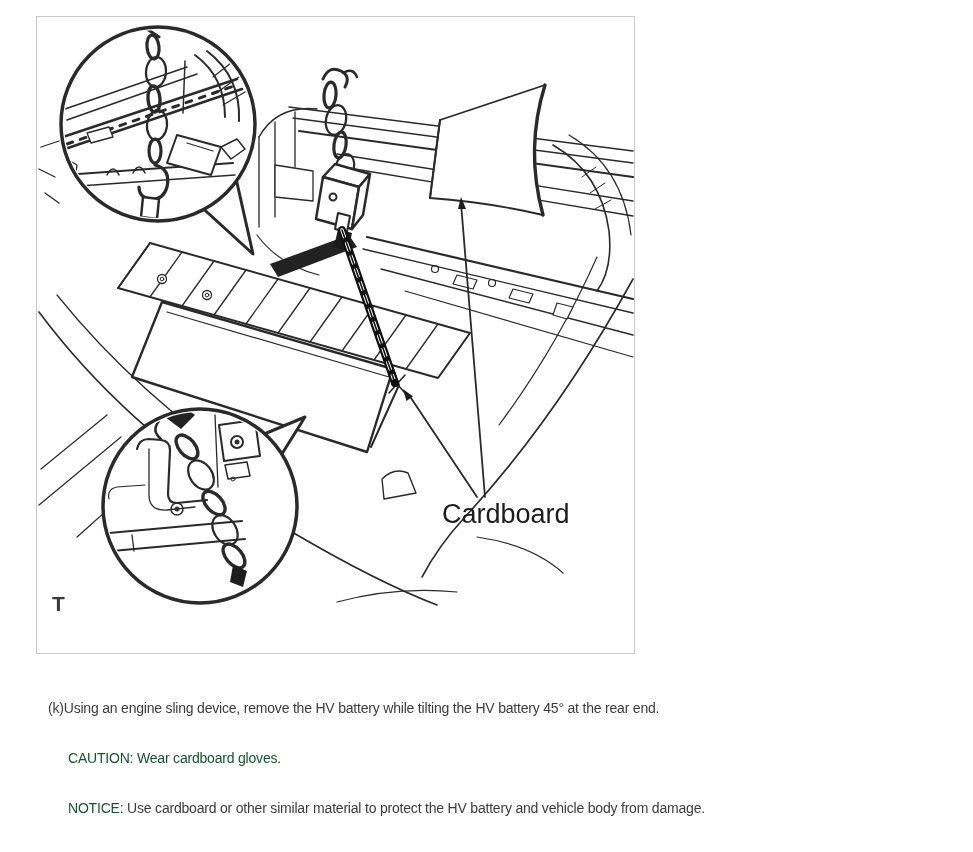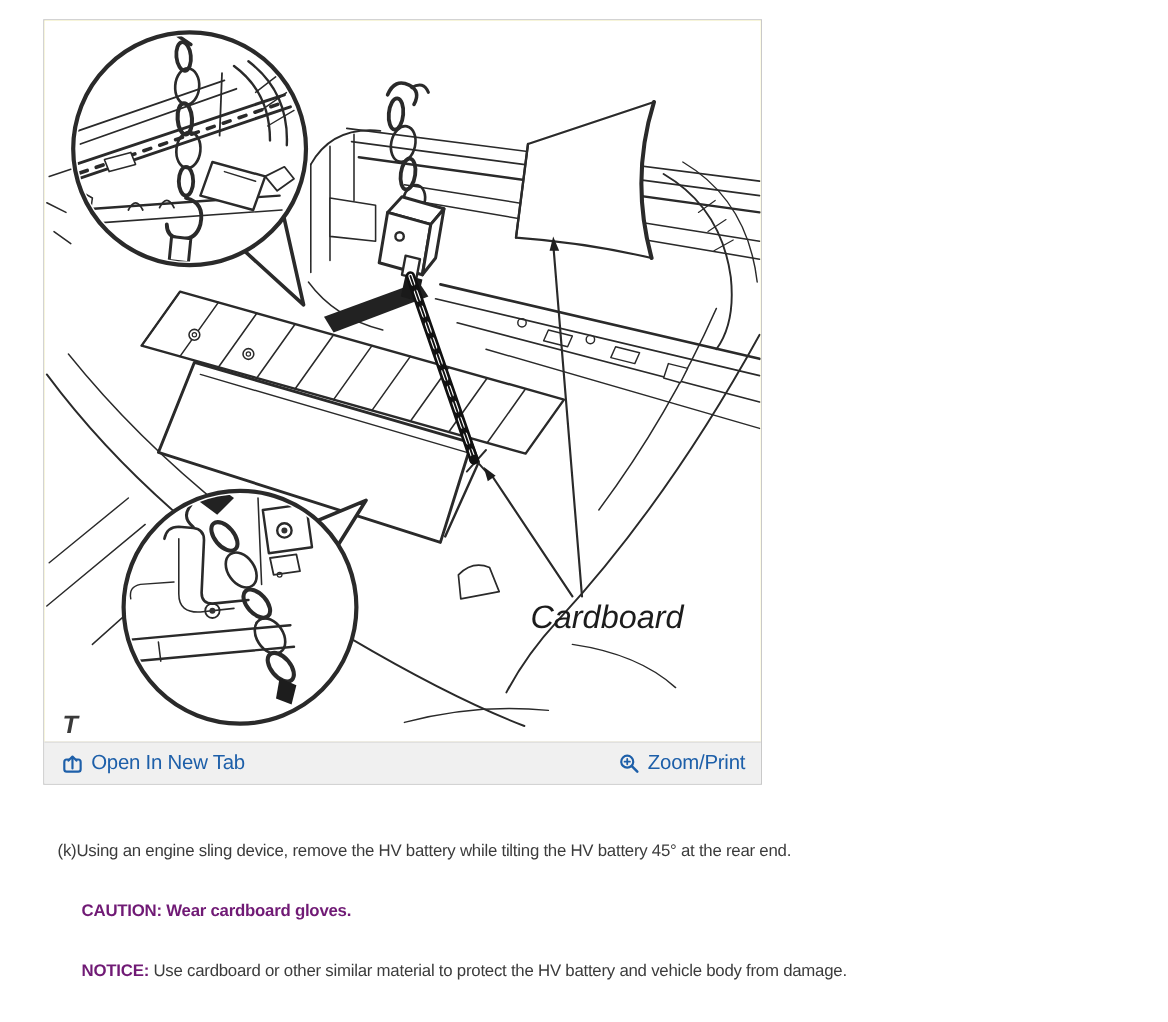--- a/index.html
+++ b/index.html
@@ -3,38 +3,38 @@
 <meta charset="utf-8">
 <style>
   * { margin:0; padding:0; box-sizing:border-box; }
   body { background:#fff; font-family:"Liberation Sans", sans-serif; }
   .page { position:relative; width:973px; height:852px; background:#ffffff; overflow:hidden; }
 
   .figure-card {
     position:absolute; left:36px; top:16px; width:599px; height:638px;
     border:1px solid #c9c9c9; background:#fff;
   }
-  .figure-area { width:597px; height:601px; background:#fef9c3; overflow:hidden;font-style:italic; }
+  .figure-area { width:597px; height:601px; background:#ec4899; overflow:hidden; }
   .figure-toolbar {
     position:absolute; left:0; bottom:0; width:597px; height:35px;
     background:#f0f0f0; border-top:1px solid #dcdcdc;
     display:flex; align-items:center; justify-content:space-between;
     padding:0 13px 0 15px;
   }
   .tb-link {
     display:flex; align-items:center; gap:7px; text-decoration:none;
     color:#1d5fa9; font-size:17px; letter-spacing:-0.2px; cursor:pointer;
   }
   .tb-link svg { display:block; }
 
   .instructions { position:absolute; left:48px; top:699px; width:890px;
     color:#3b3b3b; font-size:14px; letter-spacing:-0.2px; line-height:19px; }
   .instructions p.step { margin:0 0 31px 0; }
   .instructions p.note { margin:0 0 31px 20px; }
-  .instructions b { color:#701a75; font-weight:bold; }
+  .instructions b { color:#14532d; font-weight:normal; }
 
   svg.diagram text { font-family:"Liberation Sans", sans-serif; }
 </style>
 </head>
 <body>
 
 <div class="page">
 
   <div class="figure-card">
     <div class="figure-area">
@@ -188,37 +188,20 @@
           <ellipse cx="188" cy="513" rx="11" ry="16" stroke-width="2.2" transform="rotate(-33 188 513)"></ellipse>
           <ellipse cx="197" cy="539" rx="8" ry="14" stroke-width="3.4" transform="rotate(-40 197 539)"></ellipse>
           <path d="M 196,548 l 14,6 l -4,16 l -13,-5 z" fill="#1d1d1d" stroke="none"></path>
         </g>
 
         <text x="405" y="506" font-size="27" fill="#1c1c1c" stroke="none">Cardboard</text>
         <text x="15" y="594" font-size="21" font-weight="600" fill="#3a3a3a" stroke="none">T</text>
       </svg>
     </div>
 
-    <div class="figure-toolbar">
-      <a class="tb-link">
-        <svg width="17" height="17" viewBox="0 0 16 16">
-          <path d="M 5,4.6 H 3.4 A 1.9,1.9 0 0 0 1.5,6.5 V 12.3 A 1.9,1.9 0 0 0 3.4,14.2 H 12.4 A 1.9,1.9 0 0 0 14.3,12.3 V 6.5 A 1.9,1.9 0 0 0 12.4,4.6 H 10.8" stroke="#1d5fa9" stroke-width="1.7" fill="none" stroke-linecap="round"></path>
-          <path d="M 7.9,11.6 V 2.6 M 4.8,5.5 L 7.9,2.3 L 11,5.5" stroke="#1d5fa9" stroke-width="1.7" fill="none" stroke-linecap="round" stroke-linejoin="round"></path>
-        </svg>
-        <span>Open In New Tab</span>
-      </a>
-      <a class="tb-link">
-        <svg width="17" height="17" viewBox="0 0 16 16">
-          <circle cx="6.3" cy="6.3" r="4.7" stroke="#1d5fa9" stroke-width="1.7" fill="none"></circle>
-          <path d="M 6.3,4.2 V 8.4 M 4.2,6.3 H 8.4" stroke="#1d5fa9" stroke-width="1.4" fill="none" stroke-linecap="round"></path>
-          <path d="M 9.9,9.9 L 14.2,14.2" stroke="#1d5fa9" stroke-width="2" fill="none" stroke-linecap="round"></path>
-        </svg>
-        <span>Zoom/Print</span>
-      </a>
-    </div>
   </div>
 
   <div class="instructions">
     <p class="step">
       <span>(k)Using an engine sling device, remove the HV battery while tilting the HV battery 45° at the rear end.</span>
     </p>
     <p class="note">
       <b>CAUTION:</b>
       <b>Wear cardboard gloves.</b>
     </p>

